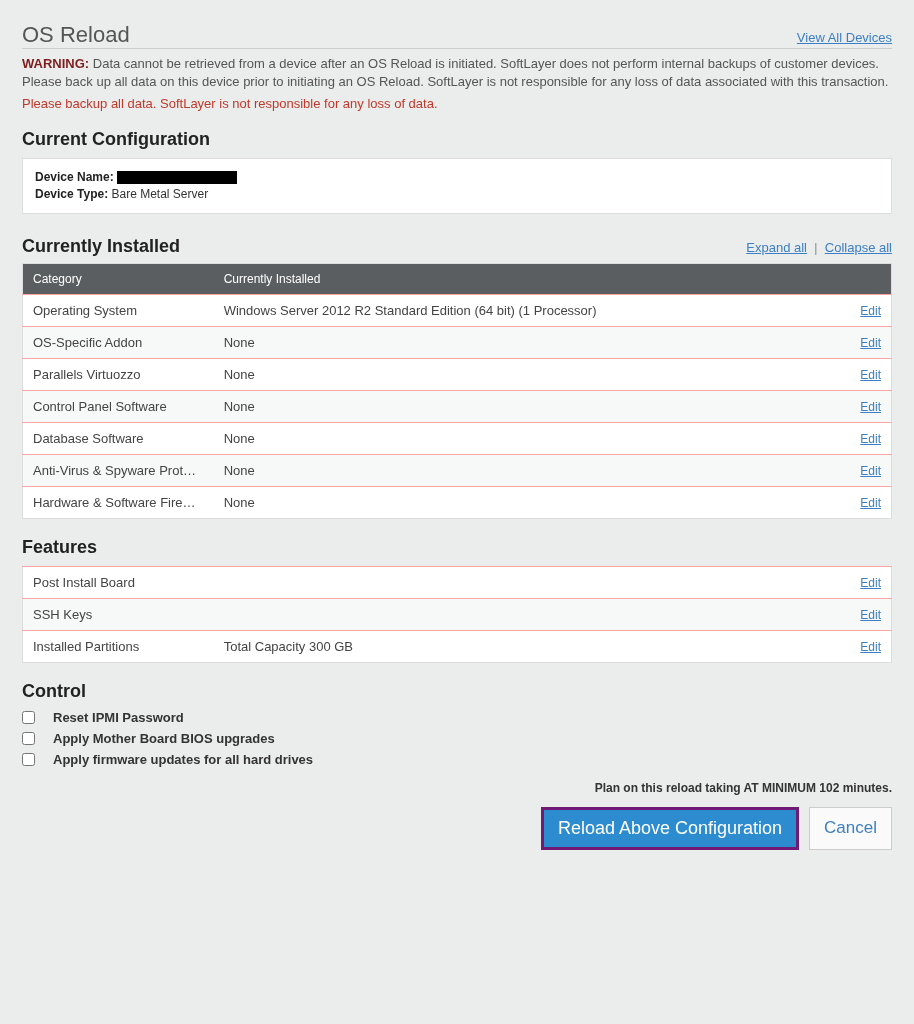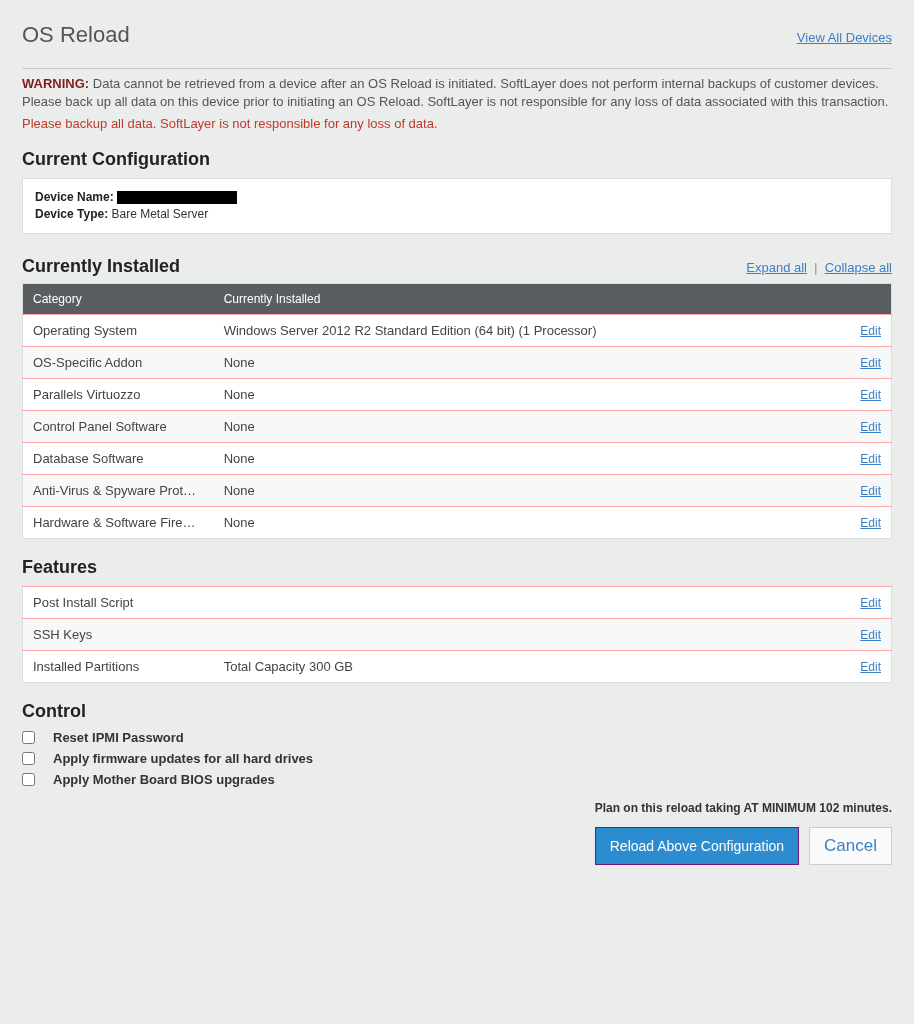--- a/index.html
+++ b/index.html
@@ -10,21 +10,21 @@
     font-family: Arial, Helvetica, sans-serif;
     font-size: 13px;
     color: #333;
     width: 914px;
   }
   .page-header {
     display: flex;
     justify-content: space-between;
     align-items: baseline;
     border-bottom: 1px solid #ccc;
-    padding-bottom: 20px;
+    padding-bottom: 0;
     margin-bottom: 6px;
   }
   .page-title {
     font-size: 22px;
     font-weight: normal;
     color: #555;
     margin: 0;
   }
   .link {
     color: #3b7fc4;
@@ -129,23 +129,23 @@
   }
   .btn-row {
     display: flex;
     justify-content: flex-end;
     gap: 10px;
     margin-top: 12px;
   }
   .btn-primary {
     background: #2d8ccf;
     color: #fff;
-    border: 1px solid #701a75;
+    border: 3px solid #701a75;
     padding: 8px 14px;
-    font-size: 14px;
+    font-size: 18px;
     cursor: pointer;
   }
   .btn-secondary {
     background: #fafafa;
     color: #3b7fc4;
     border: 1px solid #ccc;
     padding: 8px 14px;
     font-size: 17px;
     cursor: pointer;
   }
@@ -244,21 +244,21 @@
         <td class="col-val">None</td>
         <td class="col-edit"><a class="edit-link">Edit</a></td>
       </tr>
     </tbody>
 </table>
 
 <div class="section-title">Features</div>
 <table class="data">
   <tbody id="feat-body">
       <tr>
-        <td class="col-cat">Post Install Script</td>
+        <td class="col-cat">Post Install Board</td>
         <td class="col-val"></td>
         <td class="col-edit"><a class="edit-link">Edit</a></td>
       </tr>
       <tr>
         <td class="col-cat">SSH Keys</td>
         <td class="col-val"></td>
         <td class="col-edit"><a class="edit-link">Edit</a></td>
       </tr>
       <tr>
         <td class="col-cat">Installed Partitions</td>
@@ -269,25 +269,25 @@
 </table>
 
 <div class="section-title">Control</div>
 <div class="options-list" id="opts-body">
     <div class="opt-row">
       <input type="checkbox" style="">
       <label>Reset IPMI Password</label>
     </div>
     <div class="opt-row">
       <input type="checkbox" style="">
-      <label>Apply firmware updates for all hard drives</label>
+      <label>Apply Mother Board BIOS upgrades</label>
     </div>
     <div class="opt-row">
       <input type="checkbox" style="">
-      <label>Apply Mother Board BIOS upgrades</label>
+      <label>Apply firmware updates for all hard drives</label>
     </div>
   </div>
 
 <div class="plan-note">Plan on this reload taking AT MINIMUM 102 minutes.</div>
 
 <div class="btn-row">
   <button class="btn-primary">Reload Above Configuration</button>
   <button class="btn-secondary">Cancel</button>
 </div>
 

